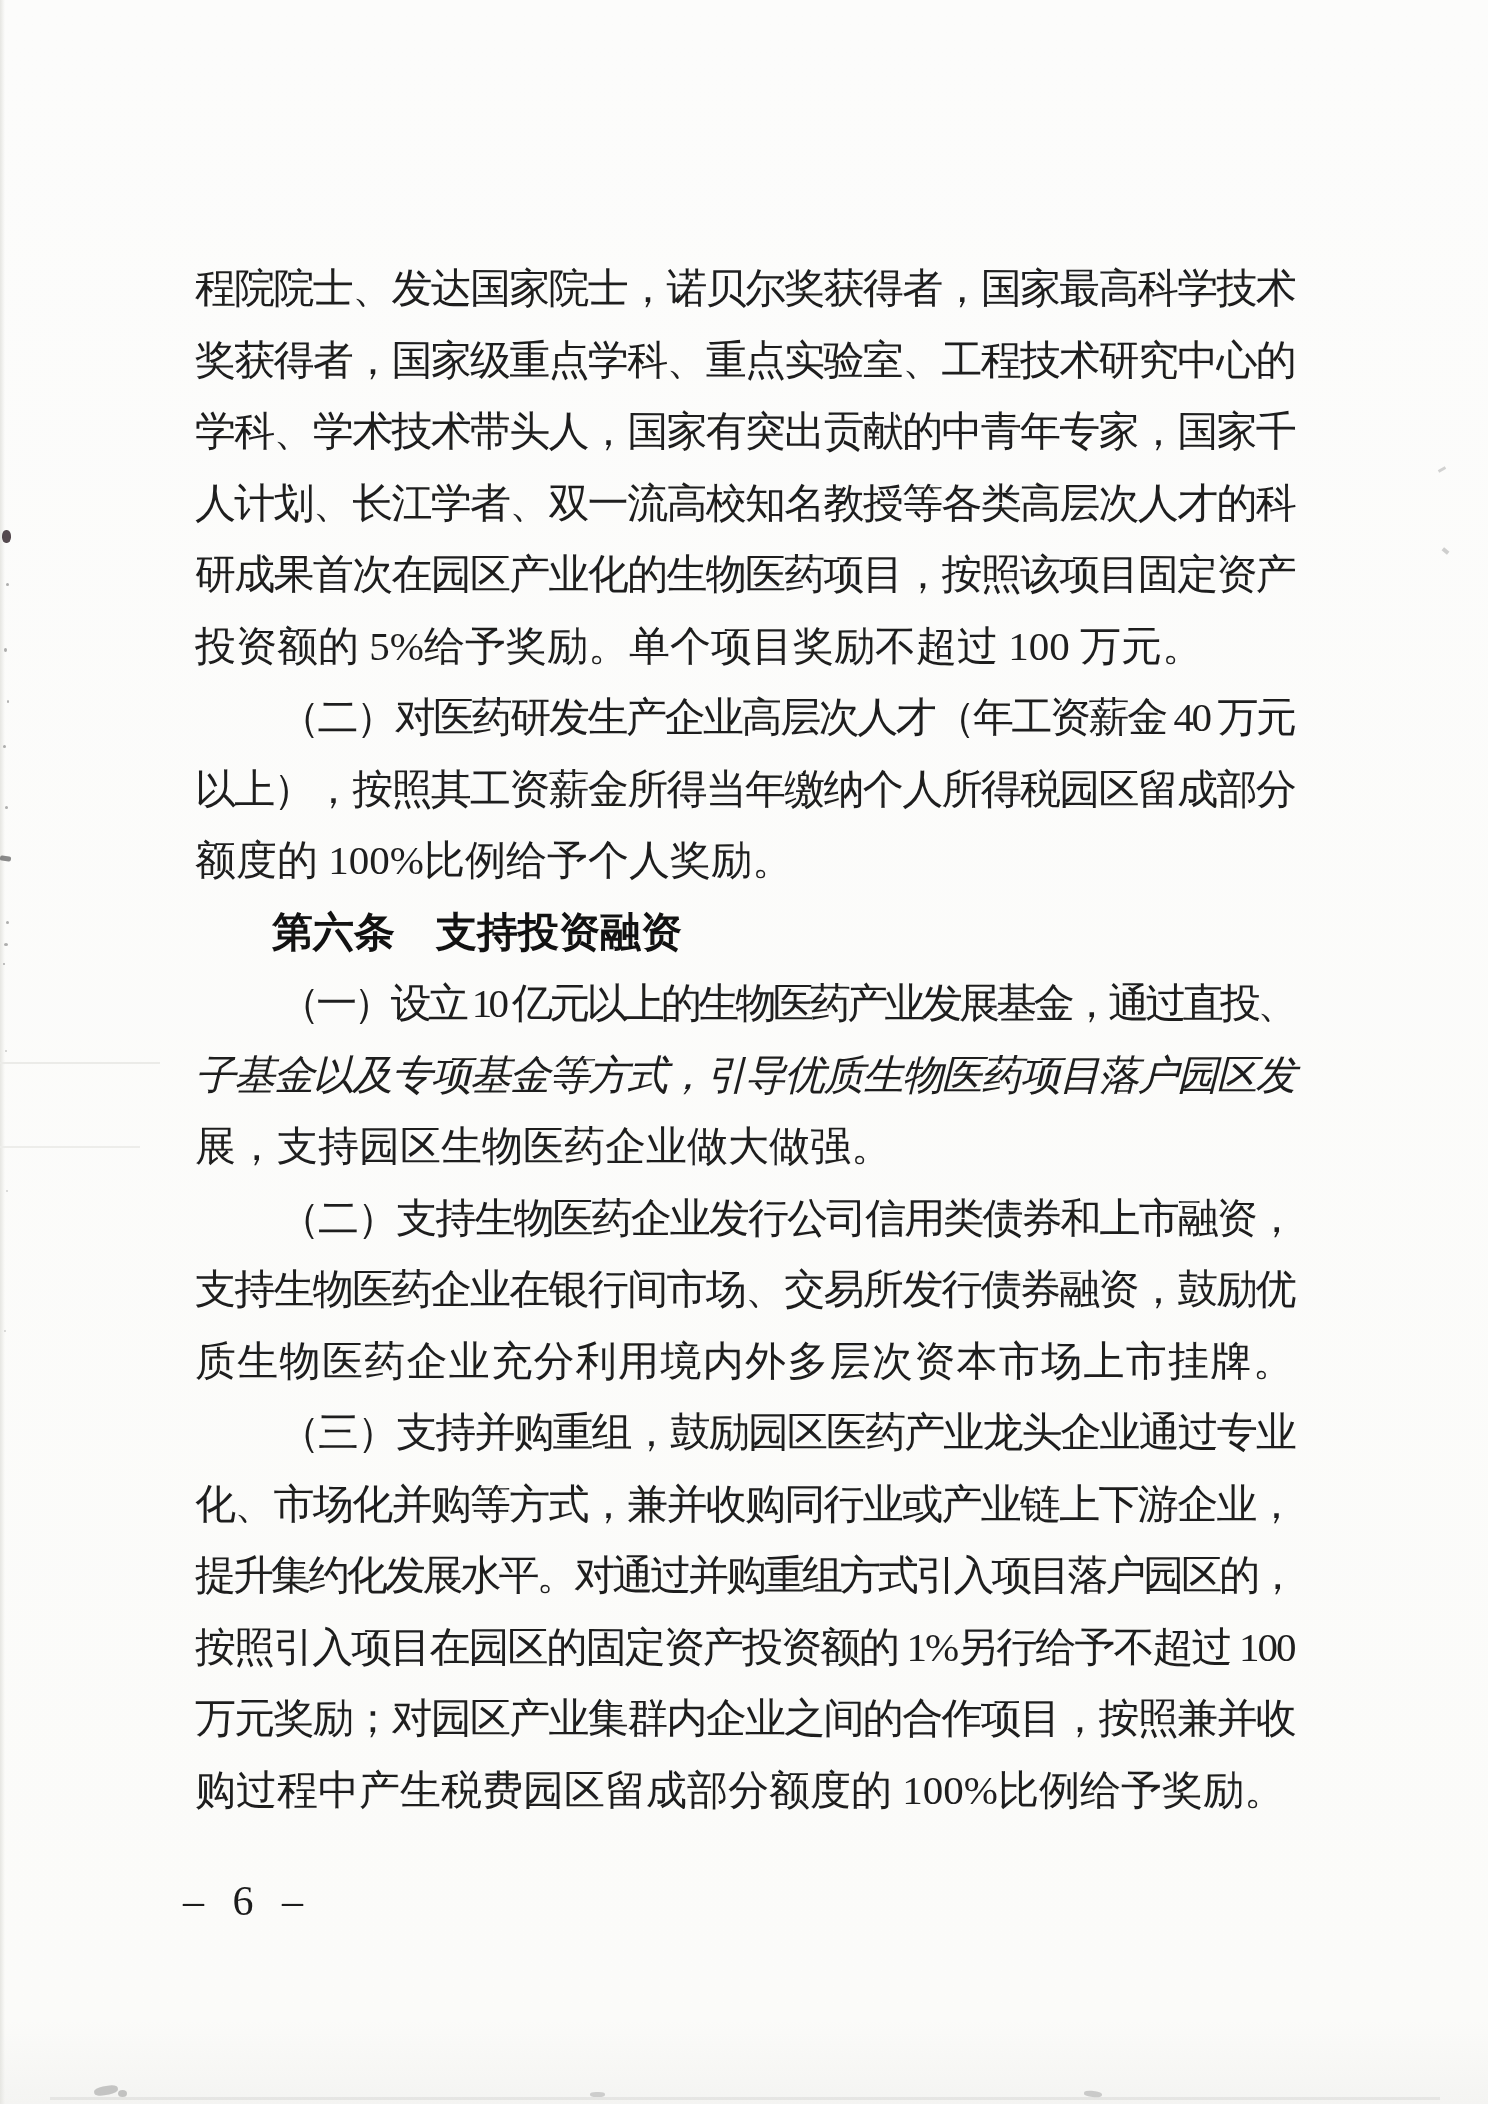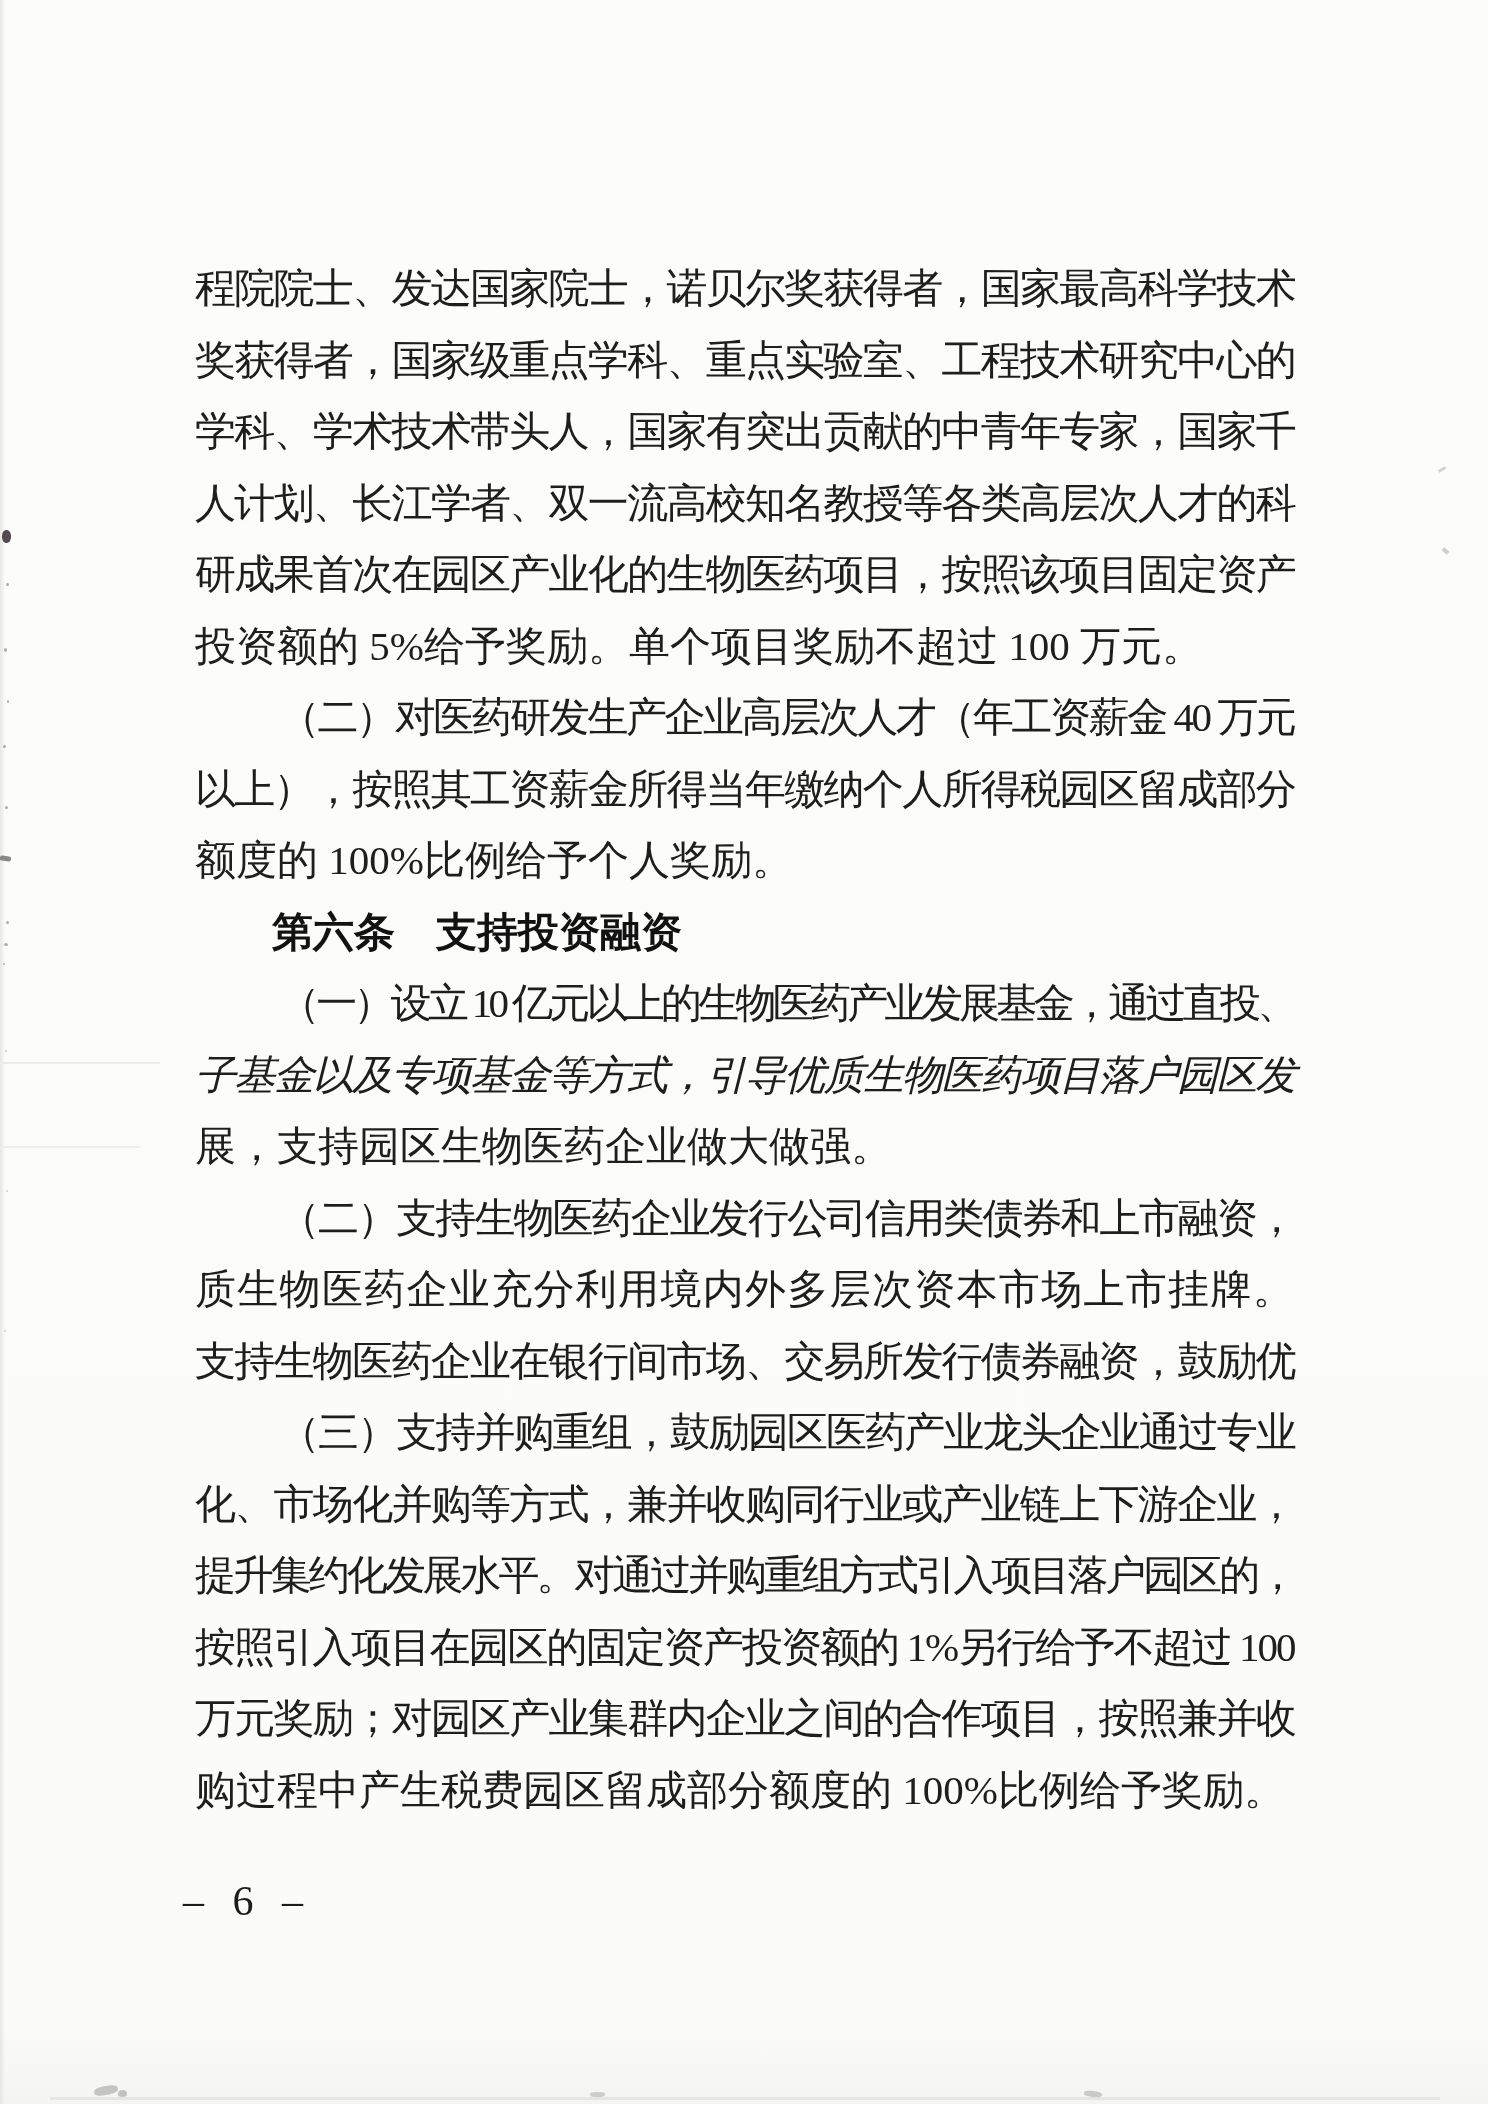--- a/index.html
+++ b/index.html
@@ -60,22 +60,22 @@
     <div class="line fit"><span style="letter-spacing: -1.71429px;">研成果首次在园区产业化的生物医药项目，按照该项目固定资产</span></div>
     <div class="line"><span>投资额的 5%给予奖励。单个项目奖励不超过 100 万元。</span></div>
     <div class="line ind fit"><span style="letter-spacing: -2.44828px;">（二）对医药研发生产企业高层次人才（年工资薪金 40 万元</span></div>
     <div class="line fit"><span style="letter-spacing: -1.71429px;">以上），按照其工资薪金所得当年缴纳个人所得税园区留成部分</span></div>
     <div class="line"><span>额度的 100%比例给予个人奖励。</span></div>
     <div class="line heading"><span>第六条　支持投资融资</span></div>
     <div class="line ind fit"><span style="letter-spacing: -3.73333px;">（一）设立 10 亿元以上的生物医药产业发展基金，通过直投、</span></div>
     <div class="line fit"><span style="letter-spacing: -1.71429px; font-style: italic;">子基金以及专项基金等方式，引导优质生物医药项目落户园区发</span></div>
     <div class="line"><span>展，支持园区生物医药企业做大做强。</span></div>
     <div class="line ind fit"><span style="letter-spacing: -1.92308px;">（二）支持生物医药企业发行公司信用类债券和上市融资，</span></div>
+    <div class="line fit"><span style="letter-spacing: -1.71429px;">支持生物医药企业在银行间市场、交易所发行债券融资，鼓励优</span></div>
     <div class="line fit"><span style="letter-spacing: 1.30769px;">质生物医药企业充分利用境内外多层次资本市场上市挂牌。</span></div>
-    <div class="line fit"><span style="letter-spacing: -1.71429px;">支持生物医药企业在银行间市场、交易所发行债券融资，鼓励优</span></div>
     <div class="line ind fit"><span style="letter-spacing: -1.92308px;">（三）支持并购重组，鼓励园区医药产业龙头企业通过专业</span></div>
     <div class="line fit"><span style="letter-spacing: -1.71429px;">化、市场化并购等方式，兼并收购同行业或产业链上下游企业，</span></div>
     <div class="line fit"><span style="letter-spacing: -3.06897px;">提升集约化发展水平。对通过并购重组方式引入项目落户园区的，</span></div>
     <div class="line fit"><span style="letter-spacing: -1.9375px;">按照引入项目在园区的固定资产投资额的 1%另行给予不超过 100</span></div>
     <div class="line fit"><span style="letter-spacing: -1.71429px;">万元奖励；对园区产业集群内企业之间的合作项目，按照兼并收</span></div>
     <div class="line"><span>购过程中产生税费园区留成部分额度的 100%比例给予奖励。</span></div>
   </div>
 
   <div class="pageno">– 6 –</div>
 

